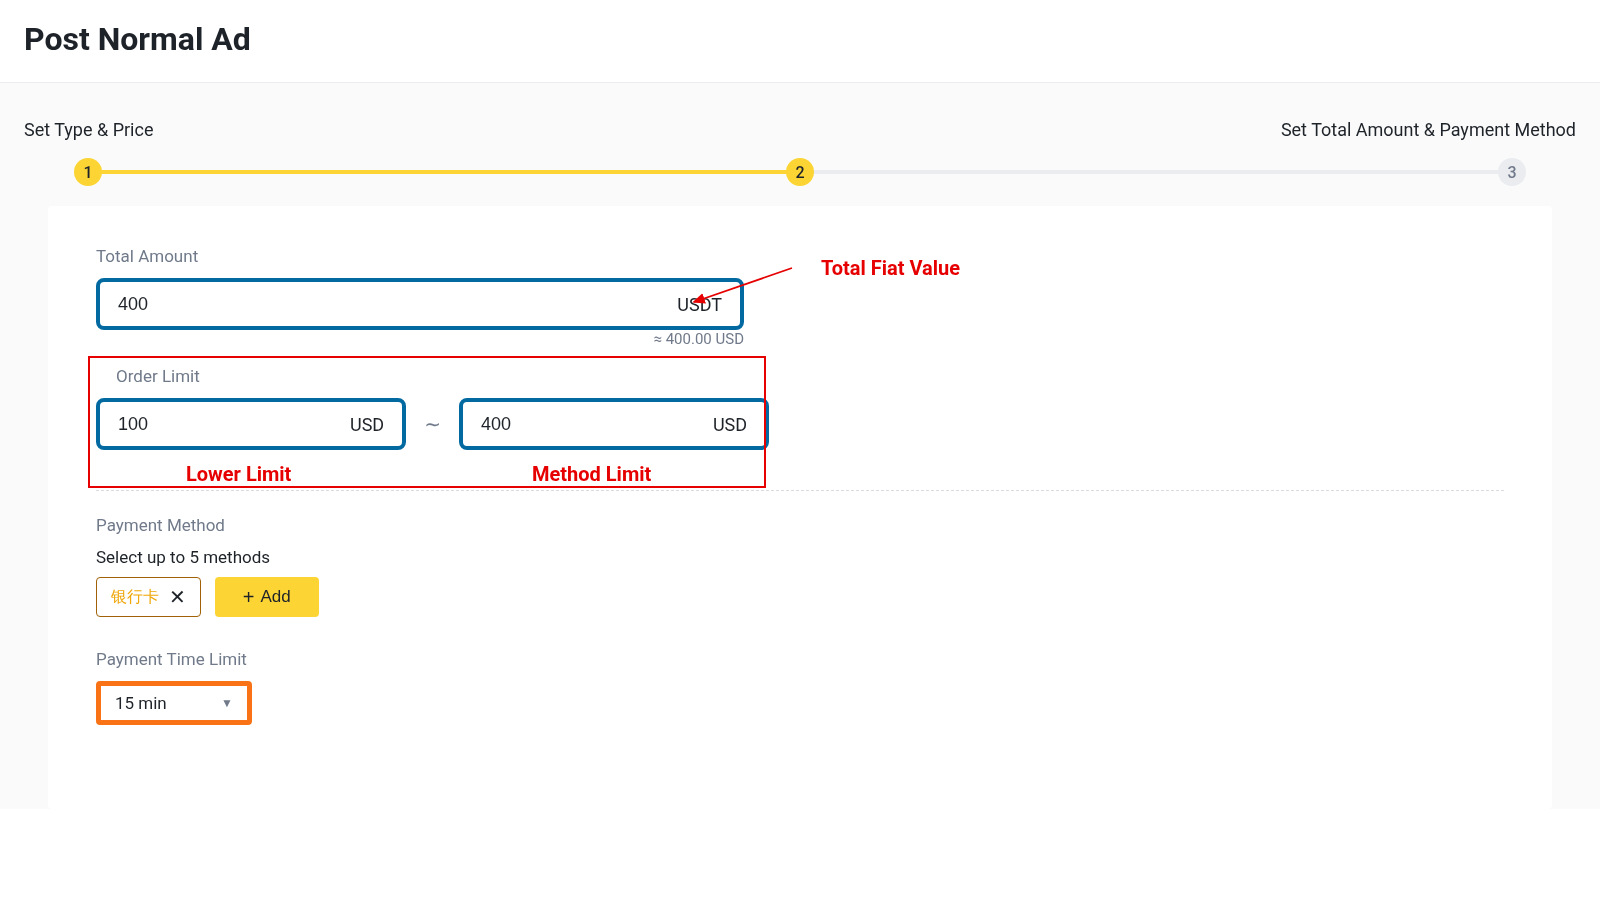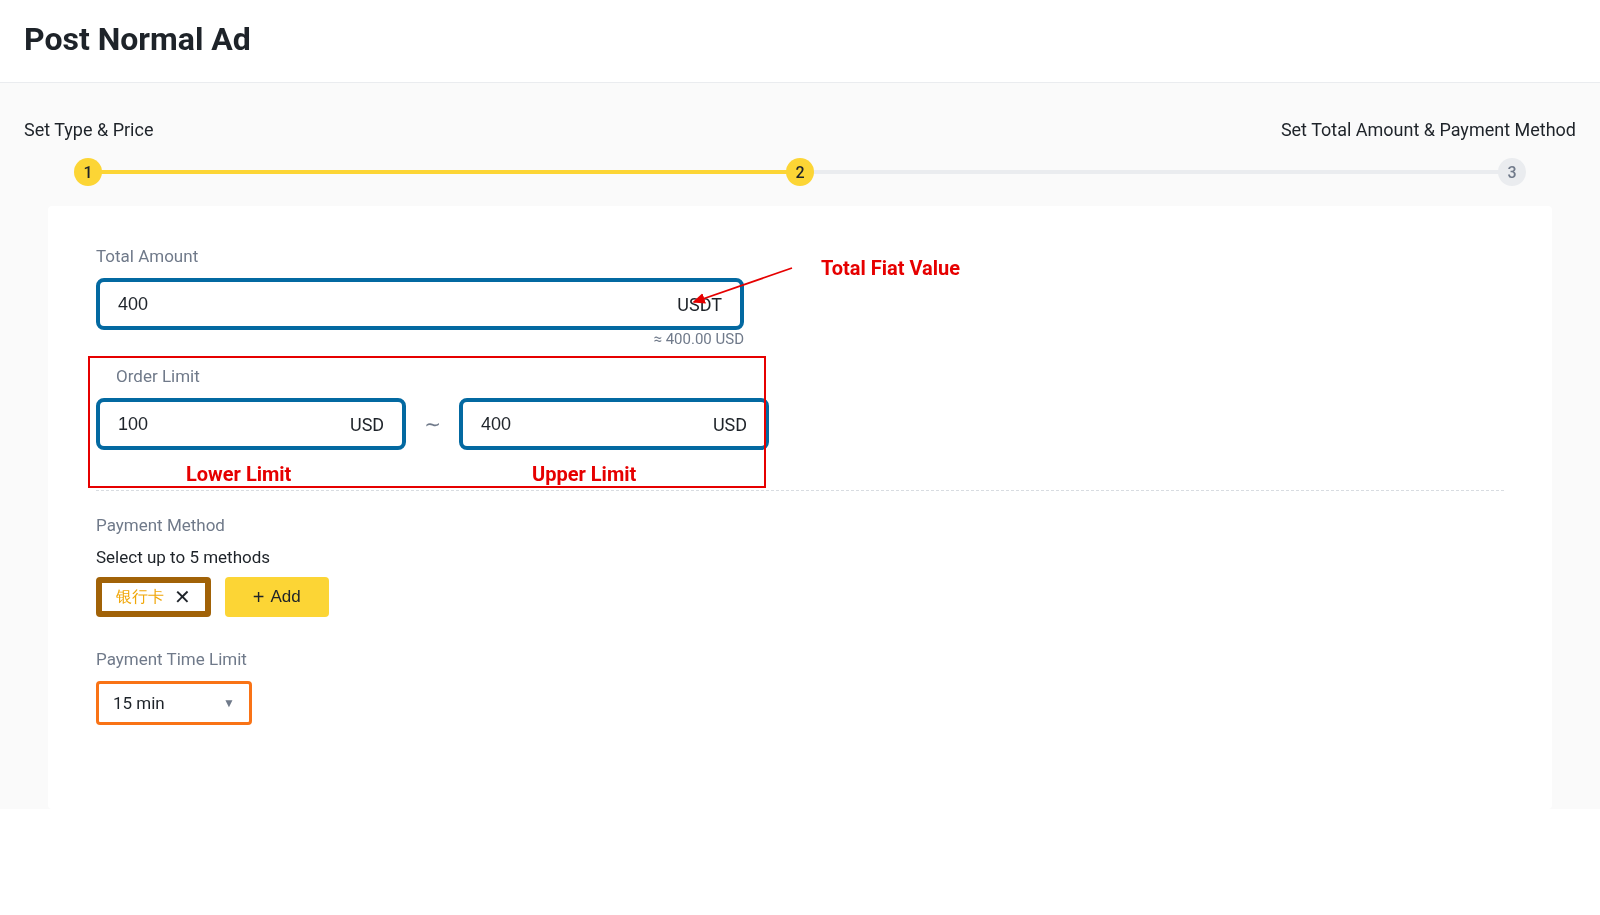--- a/index.html
+++ b/index.html
@@ -126,21 +126,21 @@
       align-items: center;
       gap: 18px;
       width: 648px;
     }
     .limit-row .input-wrap { flex: 1; }
     .tilde { font-size: 20px; color: #707a8a; }
     .method-chip {
       display: inline-flex;
       align-items: center;
       gap: 10px;
-      border: 6px solid #a16207;
+      border: 1px solid #a16207;
       border-radius: 4px;
       height: 40px;
       padding: 0 14px;
       font-size: 16px;
     }
     .method-chip .chip-name { color: #f0a70a; font-weight: 500; }
     .method-chip .close-x { color: #1e2329; font-size: 20px; cursor: pointer; line-height: 1; }
     .add-btn {
       display: inline-flex;
       align-items: center;
@@ -154,21 +154,21 @@
       font-size: 17px;
       color: #1e2329;
       cursor: pointer;
       margin-left: 14px;
     }
     .add-btn .plus { font-size: 20px; font-weight: 500; }
     .select-wrap {
       display: flex;
       align-items: center;
       justify-content: space-between;
-      border: 3px solid #f97316;
+      border: 5px solid #f97316;
       border-radius: 4px;
       height: 44px;
       padding: 0 14px;
       width: 156px;
       cursor: pointer;
     }
     .select-wrap .sel-text { font-size: 17px; }
     .select-wrap .caret { font-size: 12px; color: #707a8a; }
     .section { margin-bottom: 24px; position: relative; }
     .dashed-divider {
@@ -237,21 +237,21 @@
           <span class="tilde">∼</span>
           <div class="input-wrap">
             <input type="text" value="400" style="">
             <span class="input-suffix">USD</span>
           </div>
         </div>
         <div class="dashed-divider" style="margin-top:40px;"></div>
 
         <div class="red-box" style="left:-8px; top:-10px; width:678px; height:132px;"></div>
         <div class="red-label" style="left:90px; top:96px;">Lower Limit</div>
-        <div class="red-label" style="left:436px; top:96px;">Upper Limit</div>
+        <div class="red-label" style="left:436px; top:96px;">Method Limit</div>
       </div>
 
       <div class="section">
         <div class="field-label">Payment Method</div>
         <div class="field-sublabel">Select up to 5 methods</div>
         <div style="display:flex; align-items:center;">
           <div class="method-chip">
             <span class="chip-name">银行卡</span>
             <span class="close-x">✕</span>
           </div>

